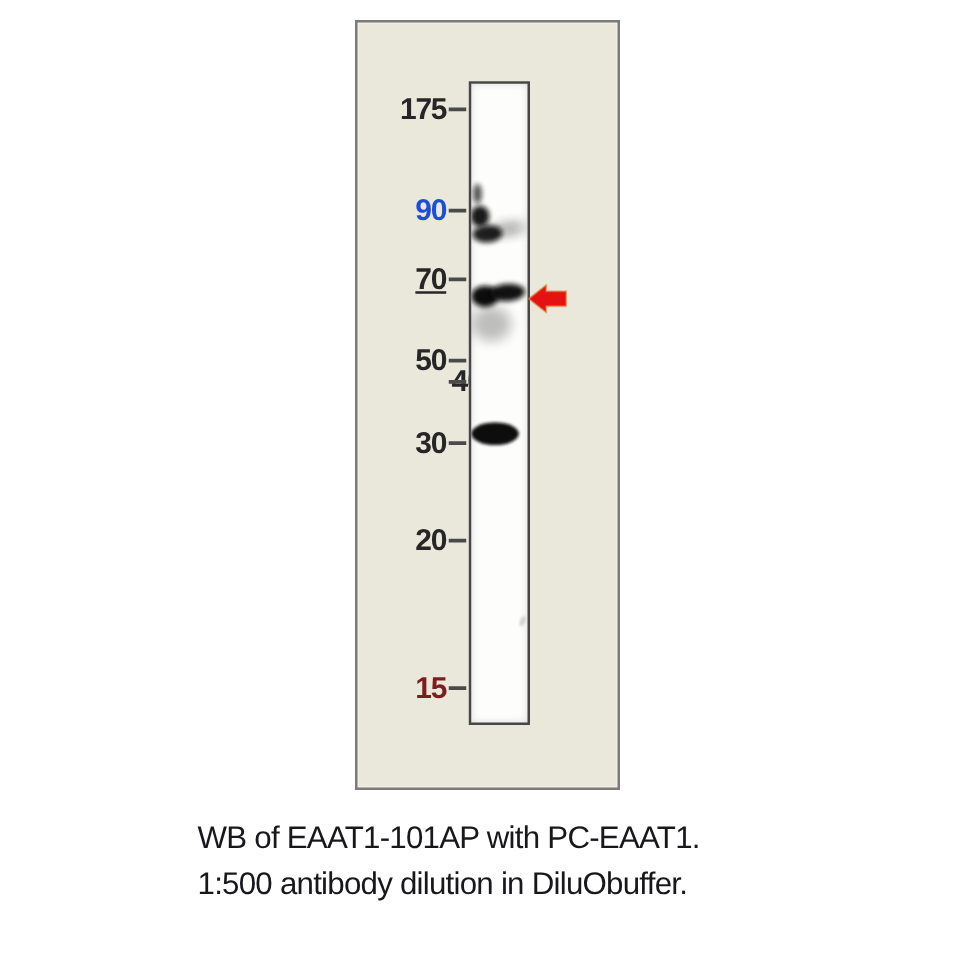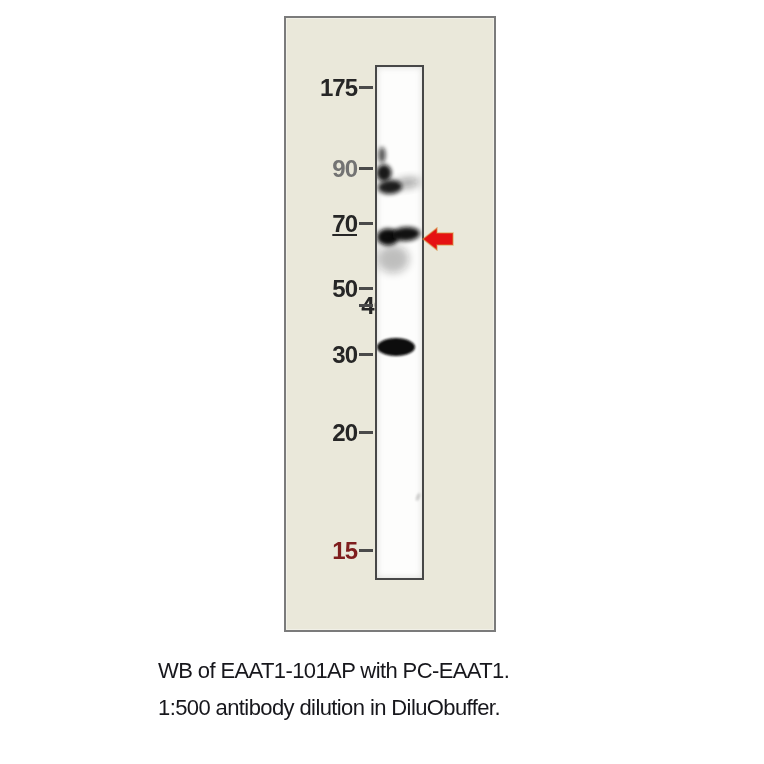--- a/index.html
+++ b/index.html
@@ -36,38 +36,38 @@
   }
   .marker .mtick { position: absolute; left: 73px; top: 10px; width: 14px; height: 3px; }
 
   
   .arrow { position: absolute; left: 136px; top: 209px; width: 32px; height: 24px; }
   .arrow svg { display: block; width: 32px; height: 24px; }
 
   
   .caption {
     position: absolute; left: 158px; top: 652px;
-    font-size: 22px; line-height: 37px; letter-spacing: -0.6px;
+    font-size: 25px; line-height: 37px; letter-spacing: -0.6px;
     white-space: nowrap;
   }
 </style>
 </head>
 <body>
 
 <div class="stage">
 
   <div class="panel">
 
     <div class="markers" id="markers">
         <div class="marker" style="top: 58px;">
           <span class="mlabel" style="color: rgb(38, 38, 38);">175</span>
           <span class="mtick" style="background: rgb(74, 74, 74);"></span>
         </div>
         <div class="marker" style="top: 139px;">
-          <span class="mlabel" style="color: #737373;">90</span>
+          <span class="mlabel" style="color: #1d4ed8;">90</span>
           <span class="mtick" style="background: rgb(74, 74, 74);"></span>
         </div>
         <div class="marker" style="top: 194px;">
           <span class="mlabel" style="color: rgb(38, 38, 38); text-decoration: underline;">70</span>
           <span class="mtick" style="background: rgb(74, 74, 74);"></span>
         </div>
         <div class="marker" style="top: 259px;">
           <span class="mlabel" style="color: rgb(38, 38, 38);">50</span>
           <span class="mtick" style="background: rgb(74, 74, 74);"></span>
         </div>

